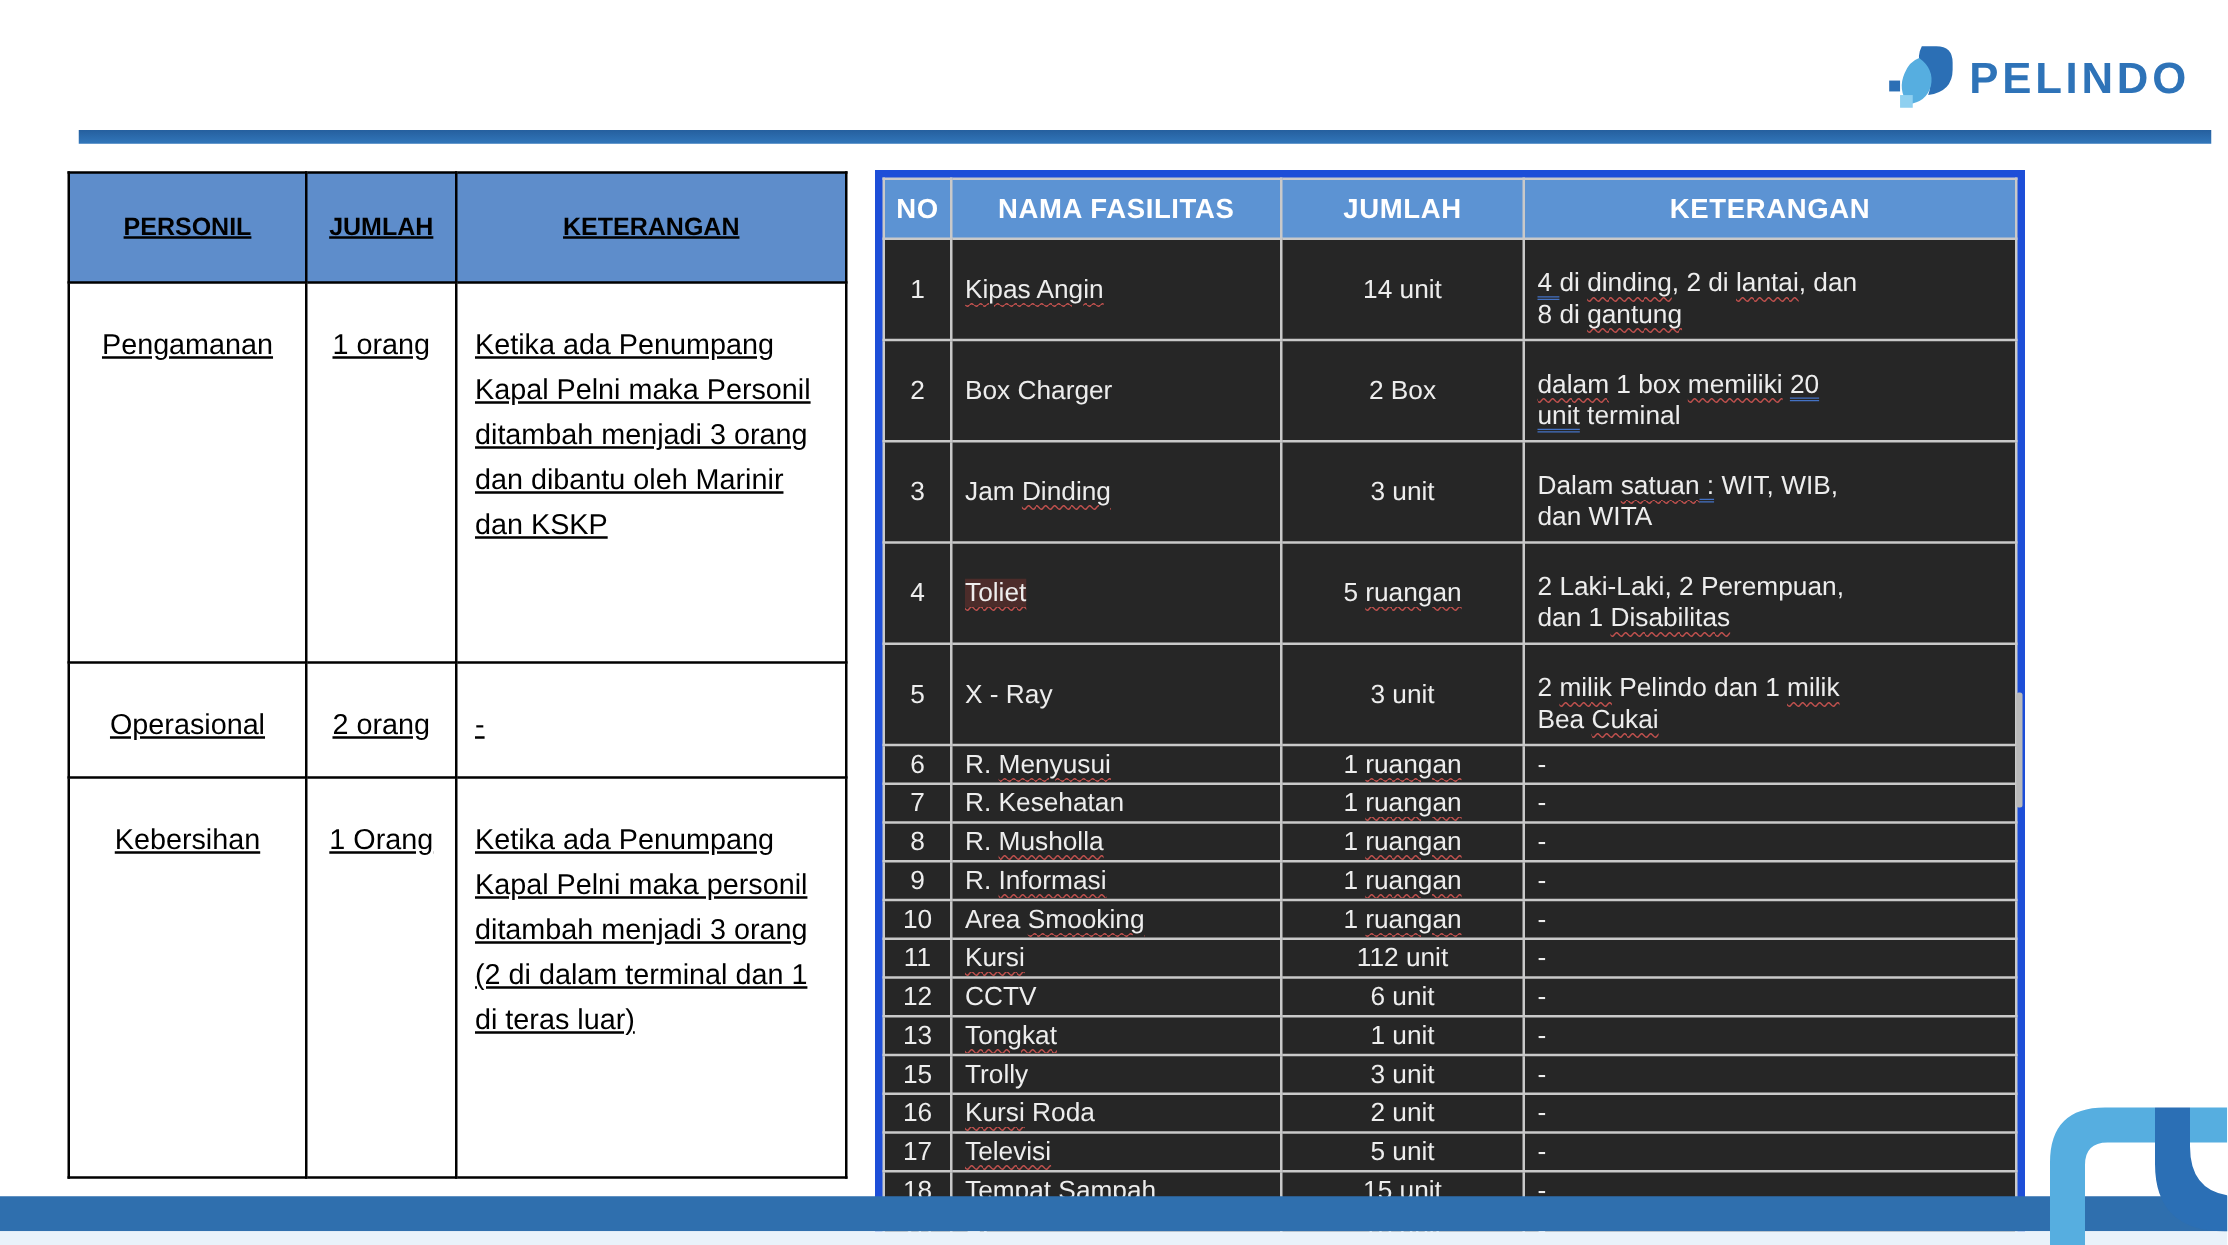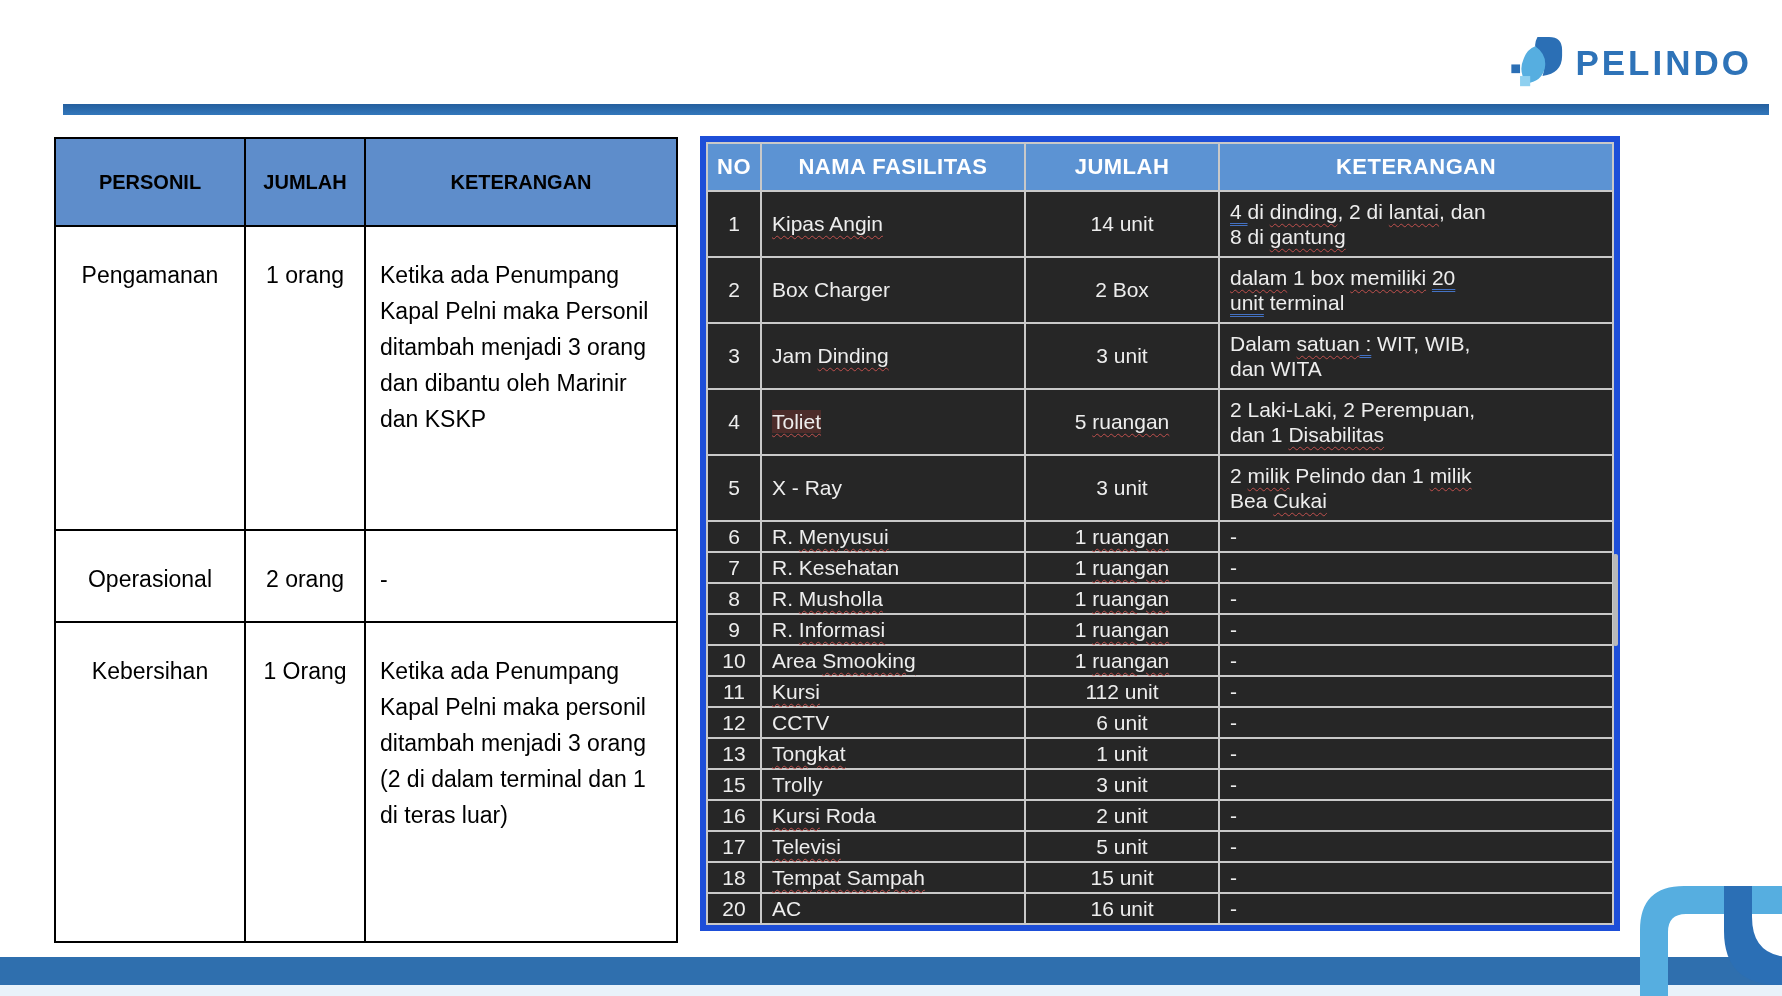--- a/index.html
+++ b/index.html
@@ -12,40 +12,40 @@
   .top-rule { position:absolute; left:63px; top:104px; width:1706px; height:11px;
     background:linear-gradient(#255f9e,#3277bb); }
 
   
   .brand { position:absolute; top:34px; right:30px; display:flex; align-items:center; gap:10px; }
   .brand-name { font-size:35px; font-weight:bold; color:#2e73b8; letter-spacing:3px;text-align:center; }
 
   
   .p-wrap { position:absolute; left:54px; top:137px; }
   .p-table { border-collapse:collapse; table-layout:fixed; width:622px; color:#000; }
-  .p-table th, .p-table td { border:2px solid #000; background:#fff; }
+  .p-table th, .p-table td { border:2px solid #000; background:#fff;text-decoration:underline; }
   .p-table th { background:#5e8dcb; height:84px; font-size:20px; font-weight:bold; text-align:center; }
   .p-table td { vertical-align:top; font-size:23px; line-height:36px; padding-top:30px;margin-top:32px; }
   .p-table td.c { text-align:center; padding-left:4px; padding-right:4px; }
   .p-table td.k { padding:30px 10px 10px 14px; }
   .p-row1 { height:304px; } .p-row2 { height:92px; } .p-row3 { height:320px; }
 
   
   .f-wrap { position:absolute; left:700px; top:136px; width:920px; background:#1d4ed8;
     padding:6px; box-sizing:border-box; }
   .f-table { border-collapse:collapse; table-layout:fixed; width:906px; }
   .f-table th, .f-table td { border:2px solid #c9c9c9; }
   .f-table th { background:#5c93d3; color:#ffffff; font-size:22px; font-weight:bold; height:44px; text-align:center; letter-spacing:0.5px; }
   .f-table td { background:#262626; color:#ededed; font-size:21px; padding:1px 8px; }
   .f-table td.no  { text-align:center; }
   .f-table td.qty { text-align:center; }
   .f-table td.name{ text-align:left; padding-left:10px; }
   .f-table td.ket { text-align:left; padding-left:10px; }
   tr.tall td { height:58px; }
-  tr.tall td.ket { line-height:25px; padding-top:3px; padding-bottom:3px; }
+  tr.tall td.ket { line-height:25px; padding-top:18px; padding-bottom:3px; }
   tr.short td { height:27px; }
 
   .sq-red { text-decoration-line:underline; text-decoration-style:wavy;
             text-decoration-color:#c0504d; text-decoration-thickness:1px; text-underline-offset:4px; }
   .u-blue { text-decoration-line:underline; text-decoration-style:double;
             text-decoration-color:#4472c4; text-decoration-thickness:1px; text-underline-offset:4px; }
   .hl { background:rgba(150,58,52,0.35); }
 
   .f-scrollbar { position:absolute; right:2px; top:418px; width:5px; height:92px;
     background:#b9b9b9; border-radius:2px; }

